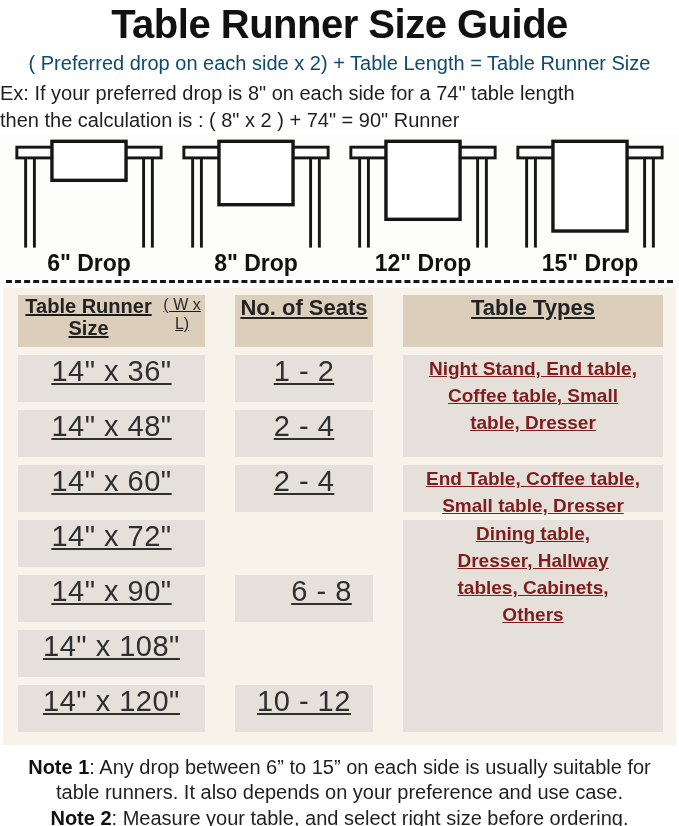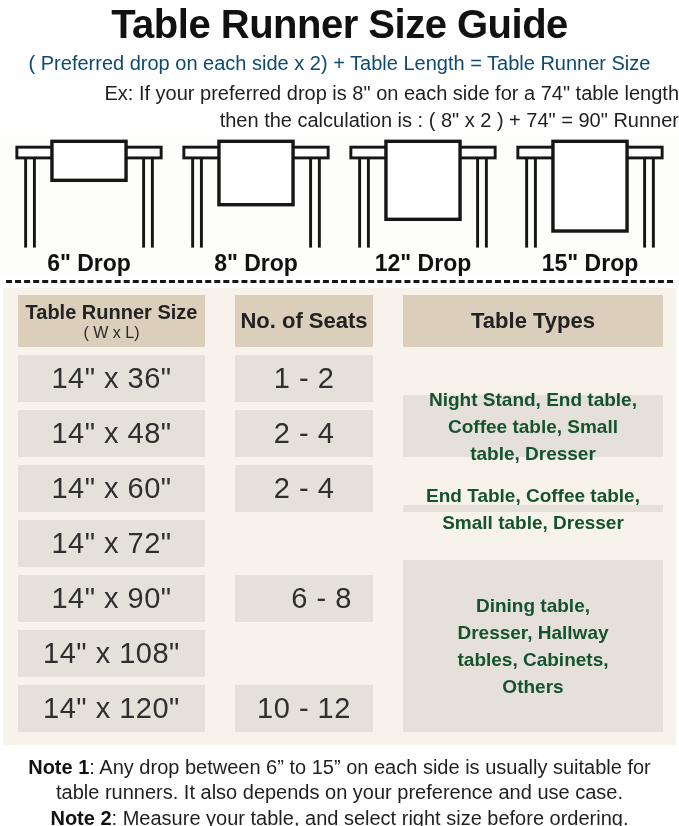--- a/index.html
+++ b/index.html
@@ -19,21 +19,21 @@
   
   .title{
     margin:1px 0 2px 0;text-align:center;
     font-size:40px;font-weight:bold;letter-spacing:-0.5px;color:#111;
     line-height:1.15;
   }
   .formula{
     text-align:center;font-size:20px;line-height:26px;color:#0c4a6e;margin:1px 0 4px 0;
   }
   .example{
-    text-align:right;font-size:20px;line-height:25px;color:#1f1f1f;margin:1px 0;
+    text-align:left;font-size:20px;line-height:25px;color:#1f1f1f;margin:1px 0;
   }
 
   
   .illust-band{
     display:flex;justify-content:space-between;align-items:flex-start;
     padding:4px 11px 0 11px;background:#fdfdfc;
   }
   .illust-col{width:156px;display:flex;flex-direction:column;align-items:center;}
   .illust-svg{width:156px;height:110px;display:block;}
   .illust-svg rect,.illust-svg line{stroke:#161616;}
@@ -50,32 +50,32 @@
     margin:5px 3px 0 3px;
     background:var(--section-bg);
     padding:7px 14px 13px 15px;
     display:grid;
     grid-template-columns:187px 138px 260px;
     grid-template-rows:52px repeat(7,47px);
     gap:8px 30px;
   }
   .cell{
     background:var(--data-cell);
-    display:flex;flex-direction:column;align-items:center;justify-content:center;
+    display:flex;flex-direction:row;align-items:flex-start;justify-content:center;
     text-align:center;
+    text-decoration:underline;
   }
   .hdr{background:var(--header-cell);}
   .hdr-main{font-size:20px;font-weight:bold;line-height:22px;color:#222;}
   .hdr-sub{font-size:16px;line-height:19px;color:#2a2a2a;}
   .hdr-big{font-size:22px;font-weight:bold;color:#222;}
   .size-cell,.seats-cell{font-size:29px;color:#2f2f2f;letter-spacing:0.5px;}
   .type-cell{
-    font-size:19px;font-weight:bold;color:#14532d;line-height:27px;
+    font-size:19px;font-weight:bold;color:#7f1d1d;line-height:27px;
     white-space:pre-line;
-    margin-top:40px;
   }
 
   
   .notes{margin-top:10px;text-align:center;padding:0 4px;}
   .note{font-size:20px;line-height:25px;color:#1f1f1f;margin:0 0 1px 0;}
   .note b{color:#111;}
   .note span{white-space:pre-line;}
 </style>
 </head>
 <body>

